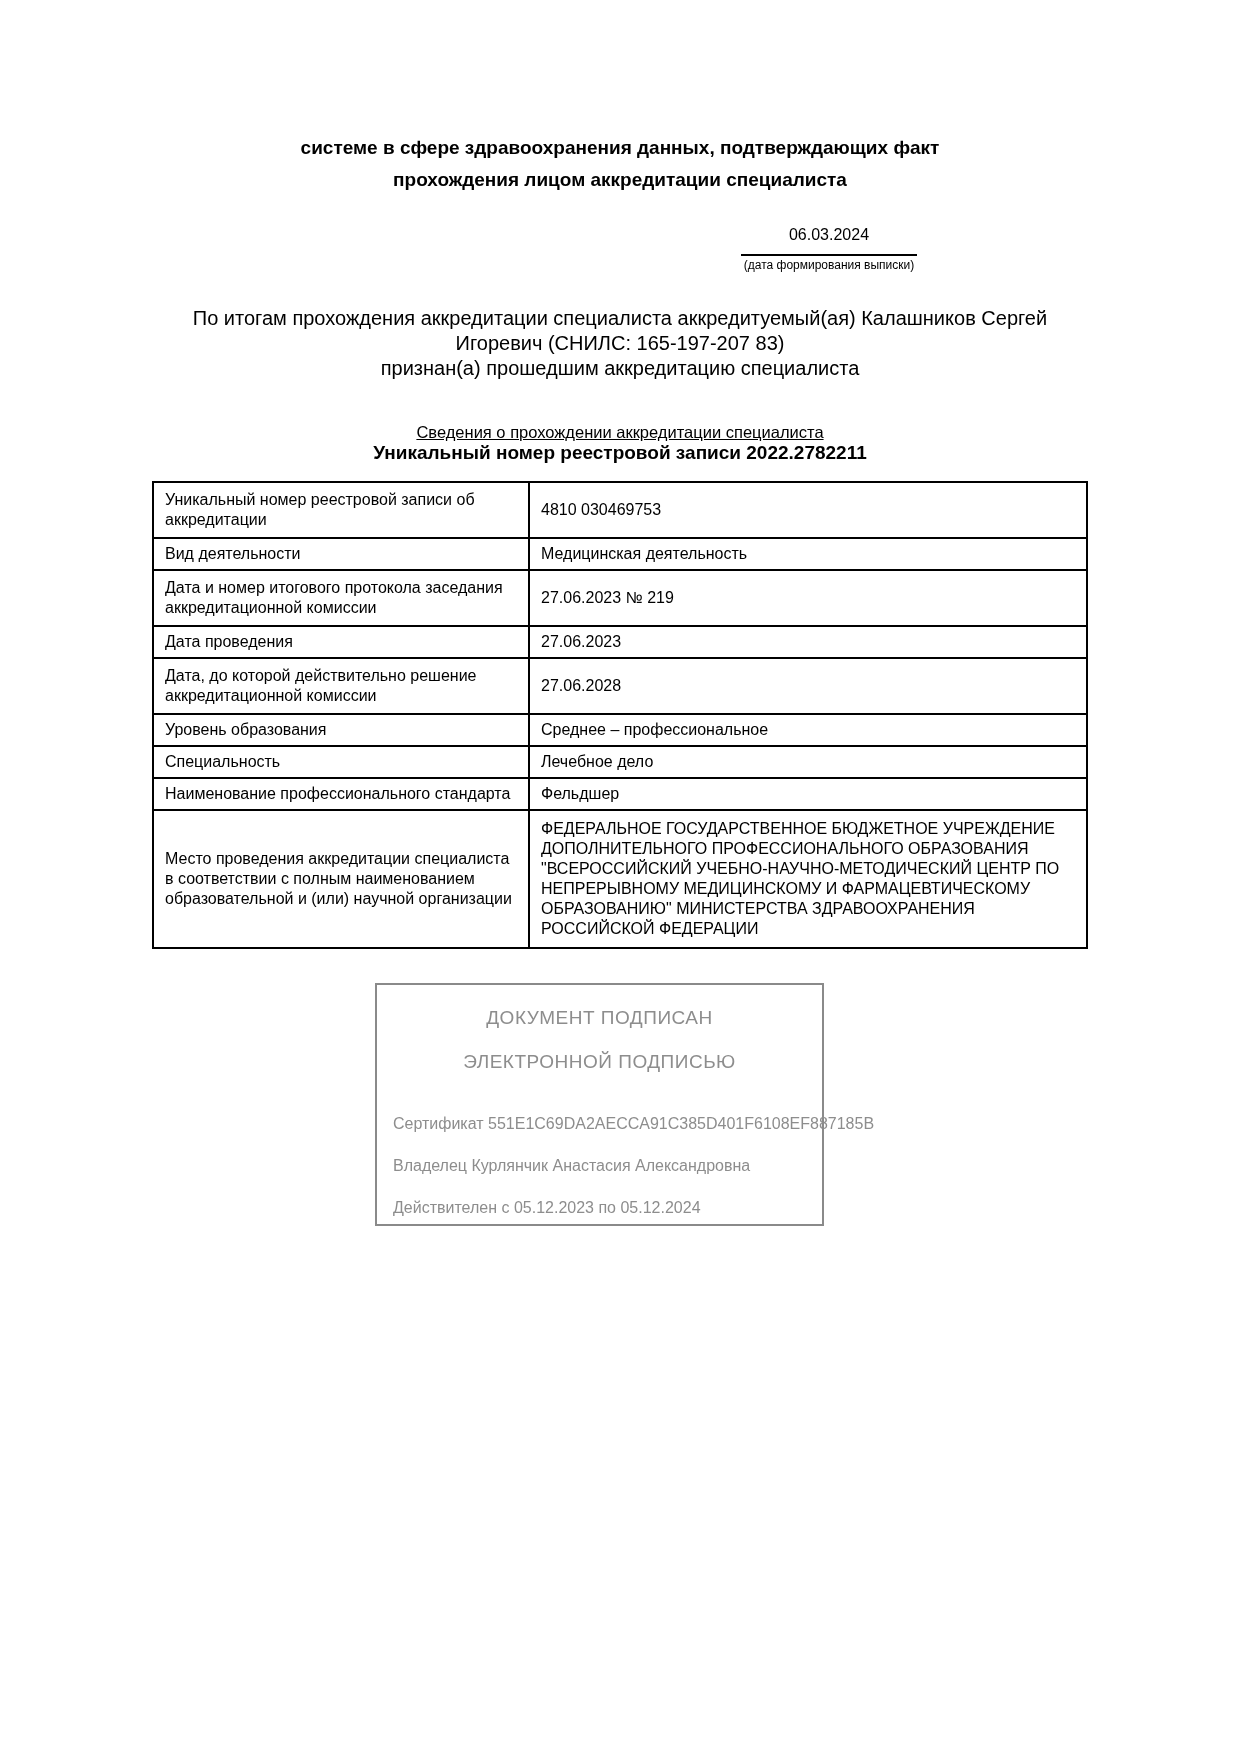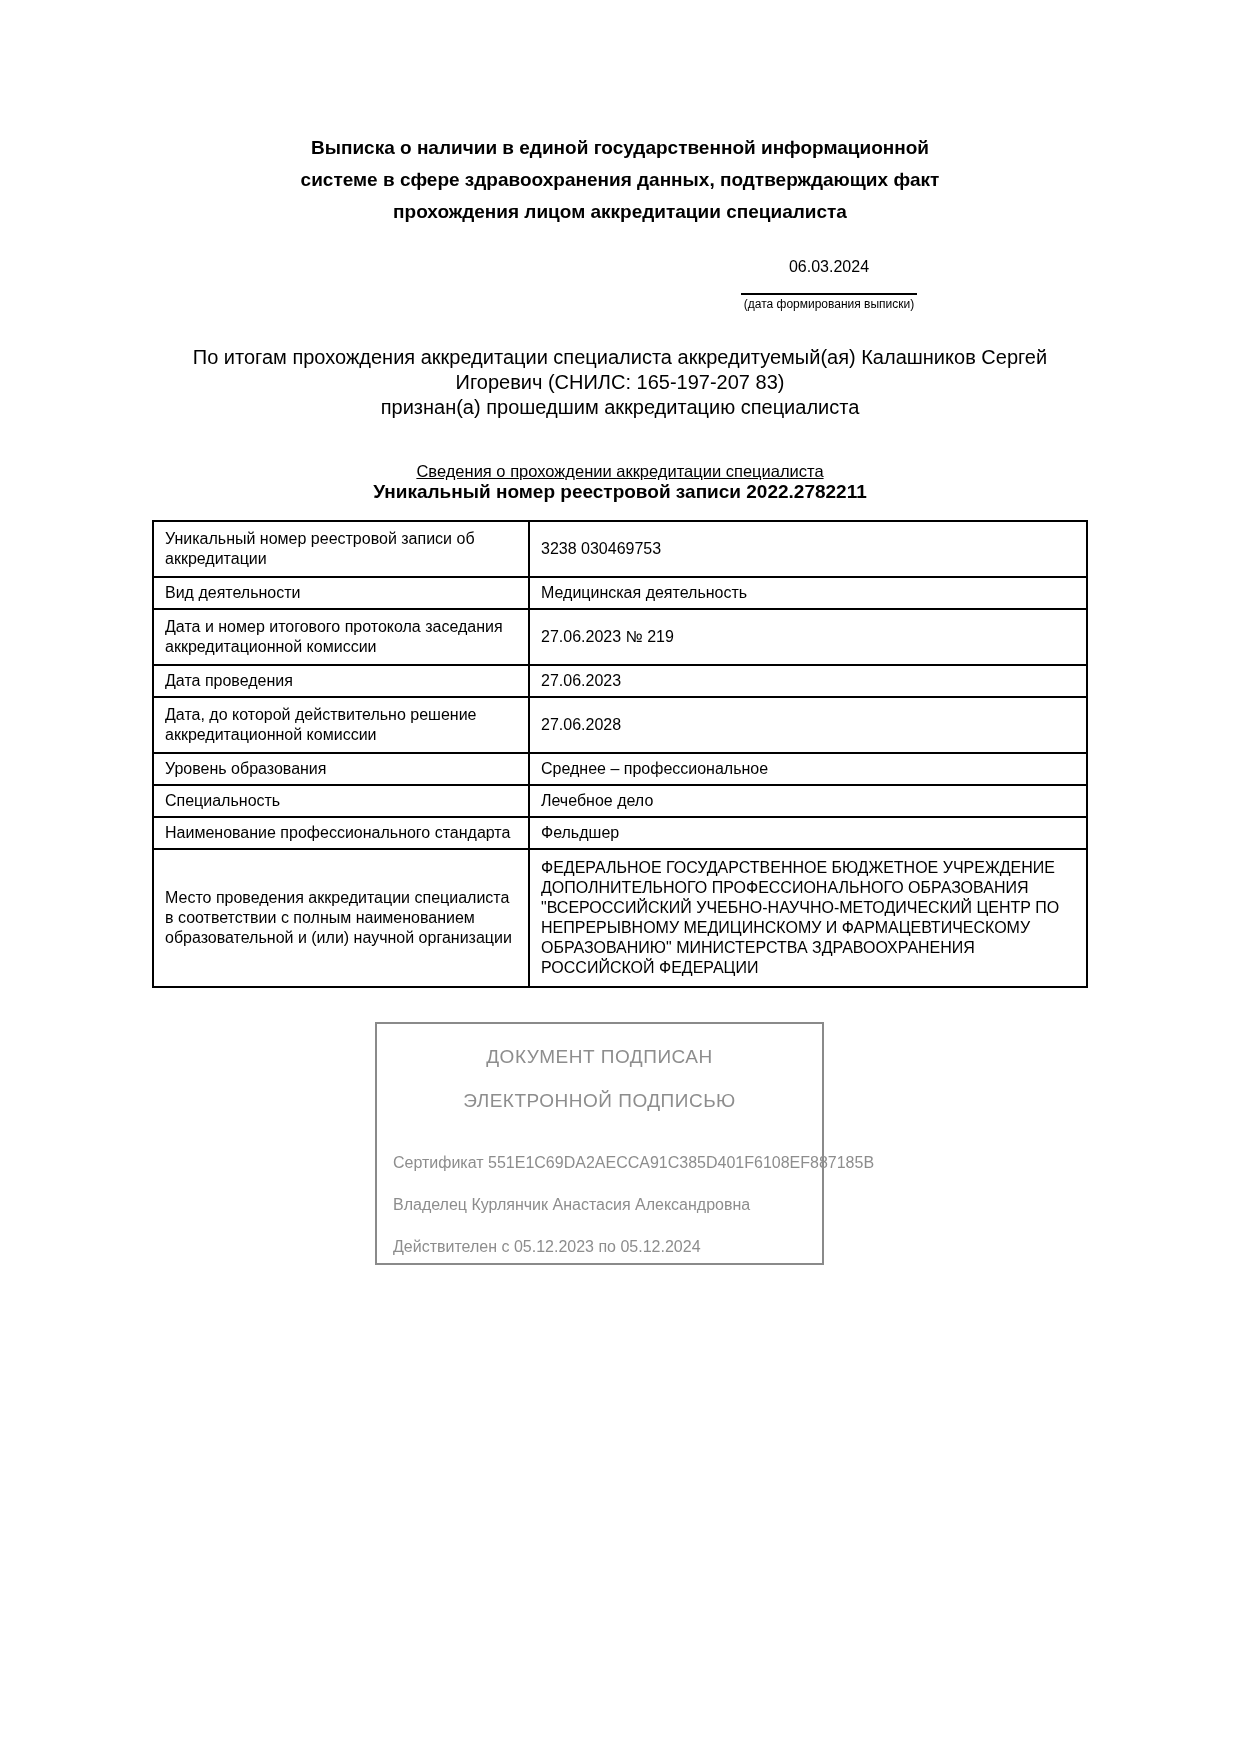--- a/index.html
+++ b/index.html
@@ -25,21 +25,21 @@
   .date-block {
     width: 232px;
     margin: 30px 143px 0 auto;
     text-align: center;
     font-size: 16px;
   }
   .date-value {
     display: inline-block;
     width: 176px;
     border-bottom: 2px solid #000;
-    padding-bottom: 17px;
+    padding-bottom: 10px;
   }
   .date-caption {
     margin-top: 2px;
     font-size: 12px;
     white-space: nowrap;
   }
 
   .intro {
     margin-top: 34px;
     text-align: center;
@@ -96,21 +96,20 @@
   }
   .sig-title + .sig-title { margin-top: 18px; }
   .sig-details { margin-top: 40px; font-size: 16px; }
   .sig-details div { margin-bottom: 24px; white-space: nowrap; }
 </style>
 </head>
 <body>
 
 <div class="page">
   <div class="doc-title">
-    <div>Выписка о наличии в единой государственной информационной</div>
     <div>системе в сфере здравоохранения данных, подтверждающих факт</div>
     <div>прохождения лицом аккредитации специалиста</div>
   </div>
 
   <div class="content">
     <div class="date-block">
       <div class="date-value">06.03.2024</div>
       <div class="date-caption">(дата формирования выписки)</div>
     </div>
 
@@ -120,21 +119,21 @@
     </div>
 
     <div class="section-heading">Сведения о прохождении аккредитации специалиста</div>
 
     <div class="registry-heading">Уникальный номер реестровой записи 2022.2782211</div>
 
     <table class="acc-table">
       <tbody>
         <tr class="tall">
           <td class="cell-label">Уникальный номер реестровой записи об аккредитации</td>
-          <td>3238 030469753</td>
+          <td>4810 030469753</td>
         </tr>
         <tr>
           <td class="cell-label">Вид деятельности</td>
           <td>Медицинская деятельность</td>
         </tr>
         <tr class="tall">
           <td class="cell-label">Дата и номер итогового протокола заседания аккредитационной комиссии</td>
           <td>27.06.2023 № 219</td>
         </tr>
         <tr>

